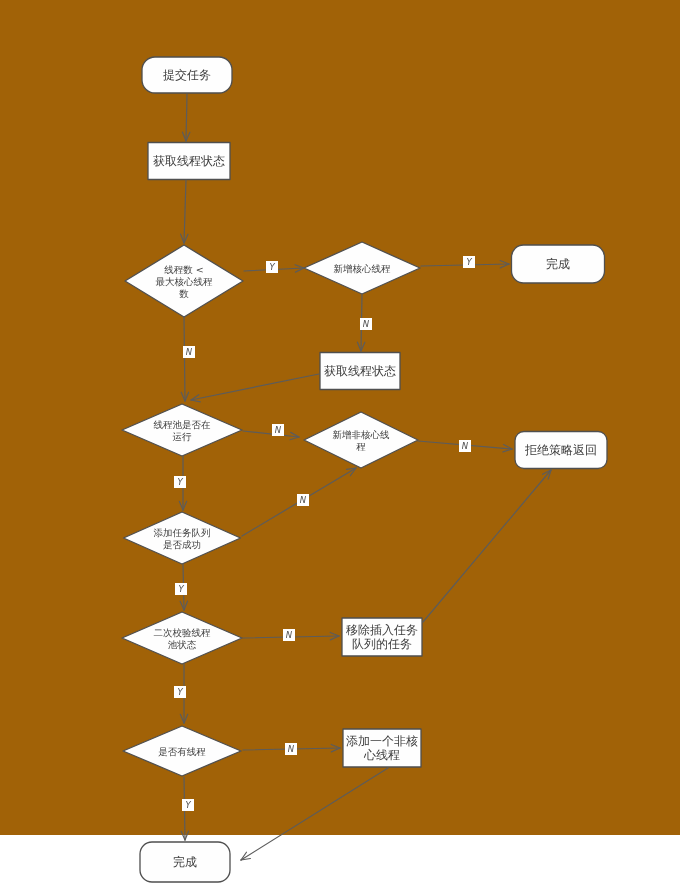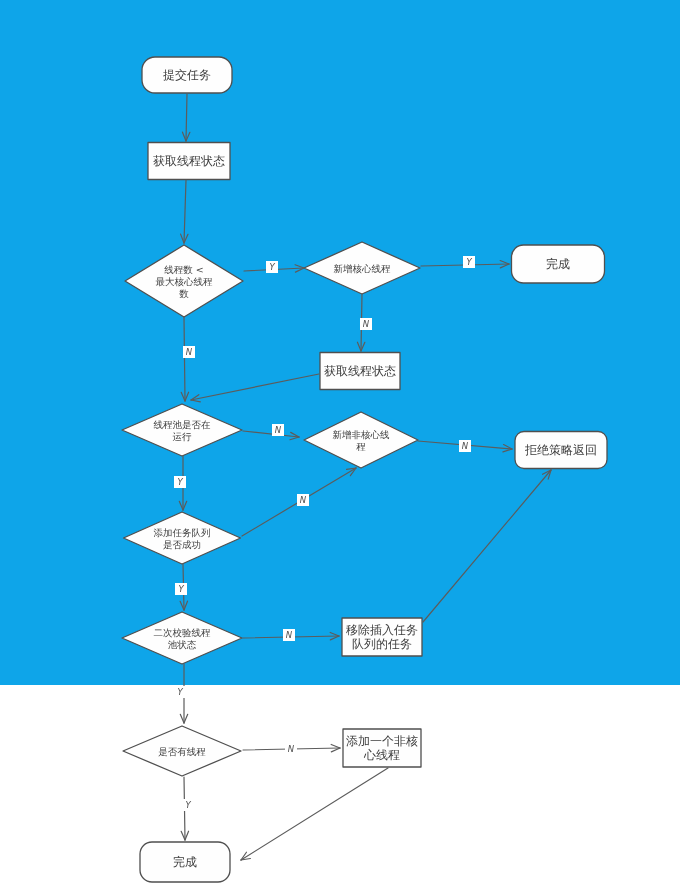--- a/index.html
+++ b/index.html
@@ -1,17 +1,17 @@
 <!DOCTYPE html>
 <html><head>
 <meta charset="utf-8">
 <style>
   html,body{margin:0;padding:0;background:#ffffff;}
   body{width:680px;height:887px;overflow:hidden;}
-  .canvas{width:680px;height:685px;position:relative;background:#0ea5e9;}
+  .canvas{width:680px;height:835px;position:relative;background:#a16207;}
   svg{display:block;}
   svg text{font-family:"DejaVu Sans","Liberation Sans",sans-serif;}
   .node-label{fill:#3c3c3c;}
   .edge-label{fill:#4d4d4d;font-style:italic;}
 </style>
 </head>
 <body>
 
 <div class="canvas">
   <svg id="diagram-svg" width="680" height="887" viewBox="0 0 680 887">

